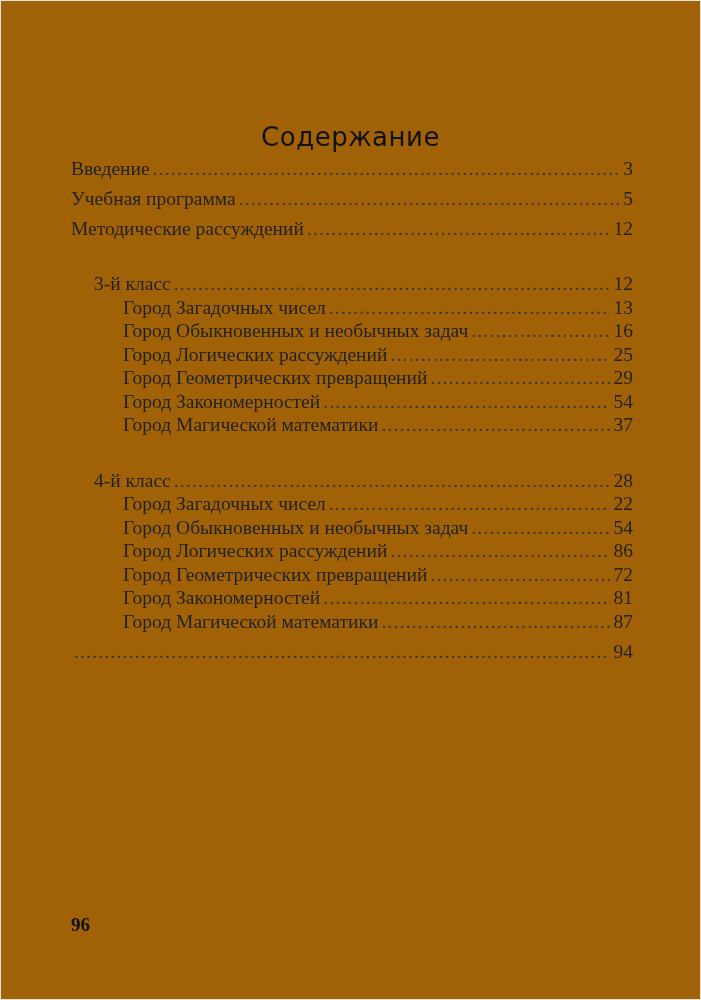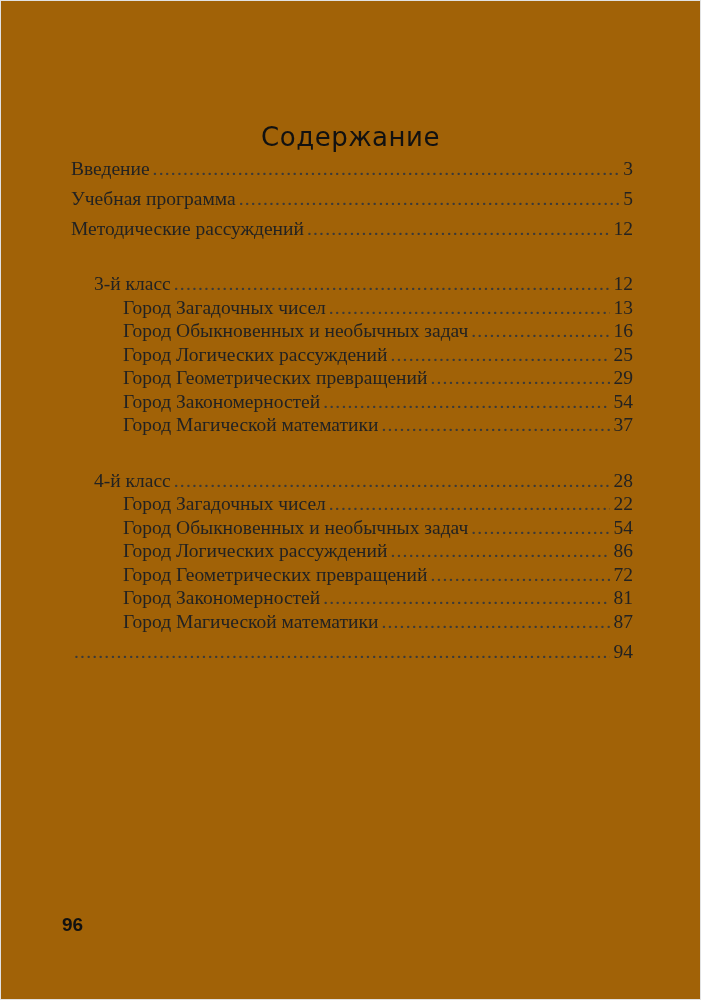--- a/index.html
+++ b/index.html
@@ -60,23 +60,23 @@
   .toc-dots::after {
     content: "........................................................................................................................................";
     letter-spacing: 1.2px;
   }
   .toc-page {
     flex: 0 0 auto;
     text-align: right;
   }
   .page-footer {
     position: absolute;
-    left: 61px;
+    left: 70px;
     top: 913px;
-    font-family: Liberation Sans, sans-serif;
+    font-family: Liberation Serif, serif;
     font-size: 19px;
     font-weight: bold;
     color: #111111;
     text-align: center;
   }
 </style>
 </head>
 <body>
 
 <div class="page">

